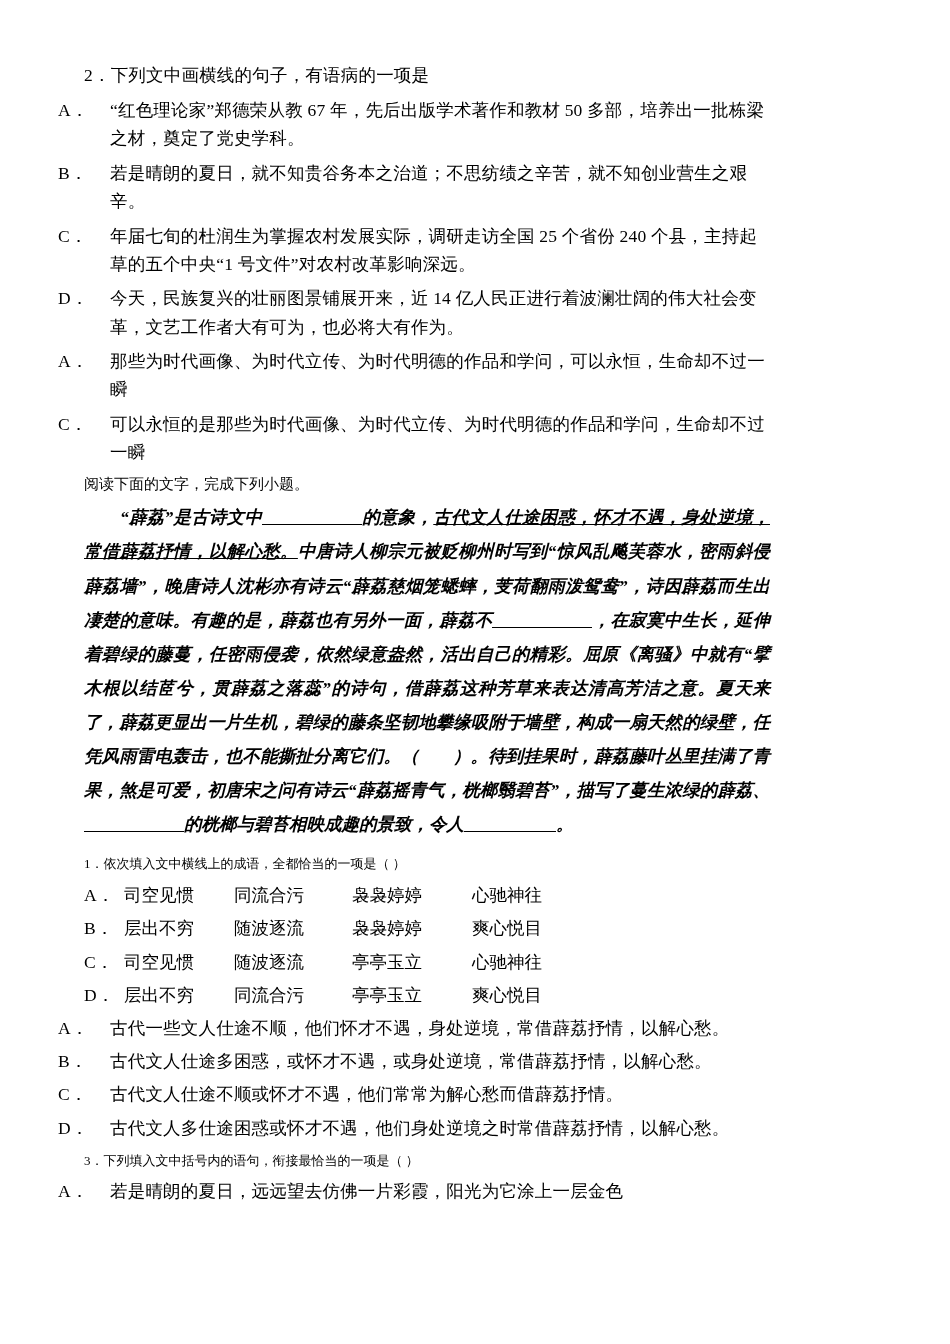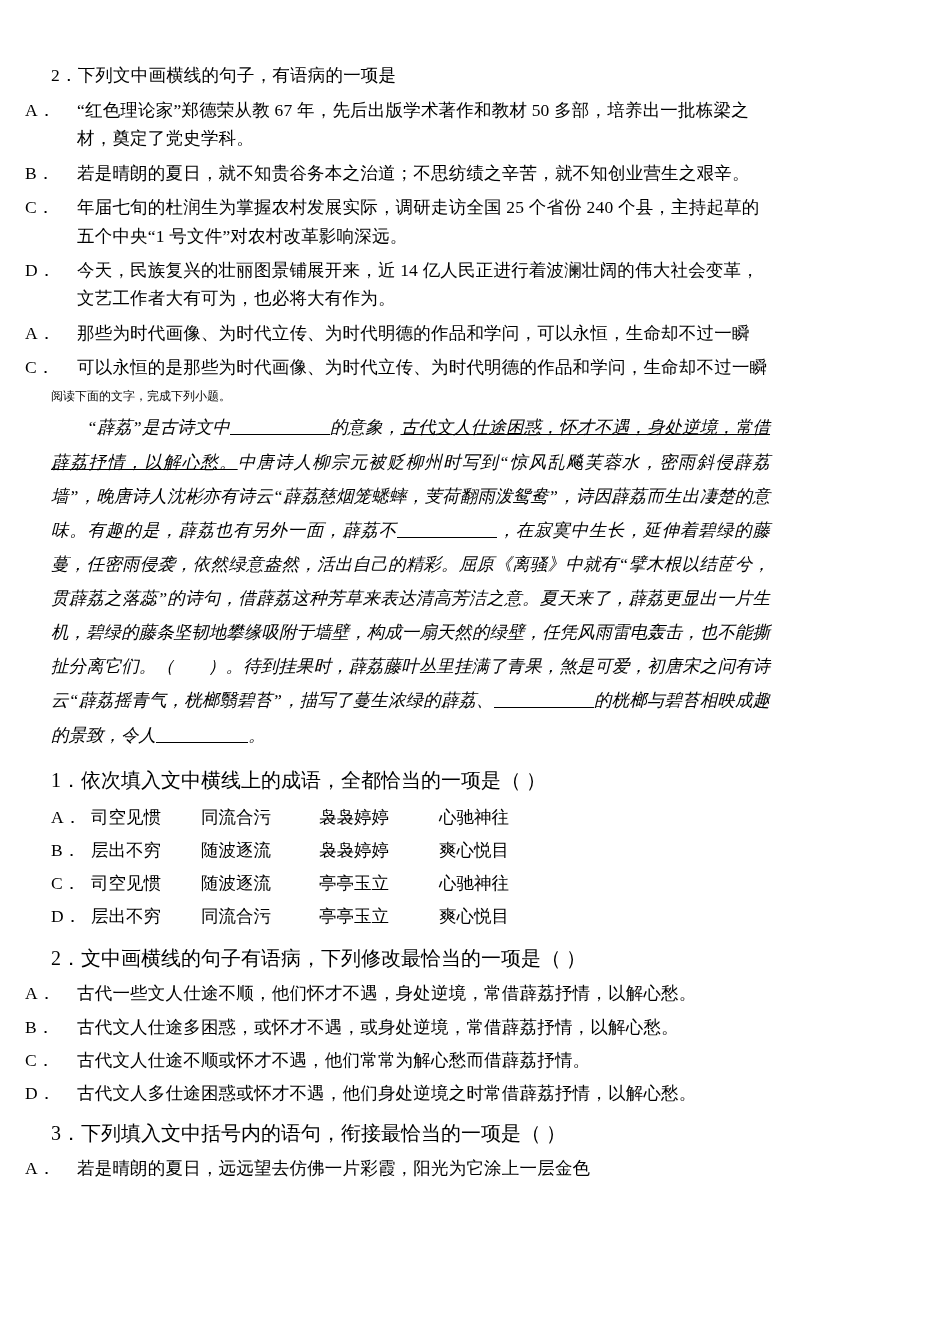--- a/index.html
+++ b/index.html
@@ -10,21 +10,21 @@
   body {
     width: 950px;
     min-height: 1344px;
     font-family: "Liberation Serif", "DejaVu Serif", serif;
     color: #000000;
   }
   .page {
     width: 828px;
     min-height: 1344px;
     box-sizing: border-box;
-    padding: 62px 58px 40px 51px;
+    padding: 62px 58px 40px 84px;
     position: relative;
   }
   .q-title {
     font-size: 17.5px;
     line-height: 1.55;
     margin: 0 0 7px 0;
     letter-spacing: 0.2px;
   }
   .opt {
     font-size: 17.5px;
@@ -32,31 +32,32 @@
     margin: 0 0 6px 0;
     padding-left: 26px;
     text-indent: -26px;
     letter-spacing: 0.2px;
   }
   .opt .lbl {
     display: inline-block;
     min-width: 26px;
   }
   .lead {
-    font-size: 12px;
+    font-size: 15px;
     line-height: 1.6;
     margin: 6px 0 4px 0;
   }
   .passage {
     font-size: 17.5px;
     line-height: 1.95;
     text-align: justify;
     margin: 0 0 12px 0;
     font-style: italic;
     font-family: "Liberation Serif", "DejaVu Serif", serif;
+    font-weight: bold;
   }
   .passage .indent {
     display: inline-block;
     width: 36px;
   }
   .u {
     text-decoration: underline;
   }
   .blank {
     display: inline-block;
@@ -67,21 +68,21 @@
   }
   .blank.short {
     min-width: 92px;
   }
   .paren {
     display: inline-block;
     min-width: 34px;
     text-align: center;
   }
   .num-q {
-    font-size: 20px;
+    font-size: 13px;
     line-height: 1.6;
     margin: 9px 0 5px 0;
   }
   table.choices {
     border-collapse: collapse;
     margin: 0 0 2px 0;
     font-size: 17.5px;
   }
   table.choices td {
     padding: 3px 0;
@@ -141,21 +142,20 @@
     <tr>
       <td class="c-lbl">D．</td>
       <td class="c1">层出不穷</td>
       <td class="c2">同流合污</td>
       <td class="c3">亭亭玉立</td>
       <td>爽心悦目</td>
     </tr>
   </tbody>
     </table>
 
-  <p class="num-q">2．文中画横线的句子有语病，下列修改最恰当的一项是（        ）</p>
   <p class="opt tight"><span class="lbl">A．</span><span>古代一些文人仕途不顺，他们怀才不遇，身处逆境，常借薜荔抒情，以解心愁。</span></p>
   <p class="opt tight"><span class="lbl">B．</span><span>古代文人仕途多困惑，或怀才不遇，或身处逆境，常借薜荔抒情，以解心愁。</span></p>
   <p class="opt tight"><span class="lbl">C．</span><span>古代文人仕途不顺或怀才不遇，他们常常为解心愁而借薜荔抒情。</span></p>
   <p class="opt tight"><span class="lbl">D．</span><span>古代文人多仕途困惑或怀才不遇，他们身处逆境之时常借薜荔抒情，以解心愁。</span></p>
 
   <p class="num-q">3．下列填入文中括号内的语句，衔接最恰当的一项是（        ）</p>
   <p class="opt tight"><span class="lbl">A．</span><span>若是晴朗的夏日，远远望去仿佛一片彩霞，阳光为它涂上一层金色</span></p>
 
 </div>
 

